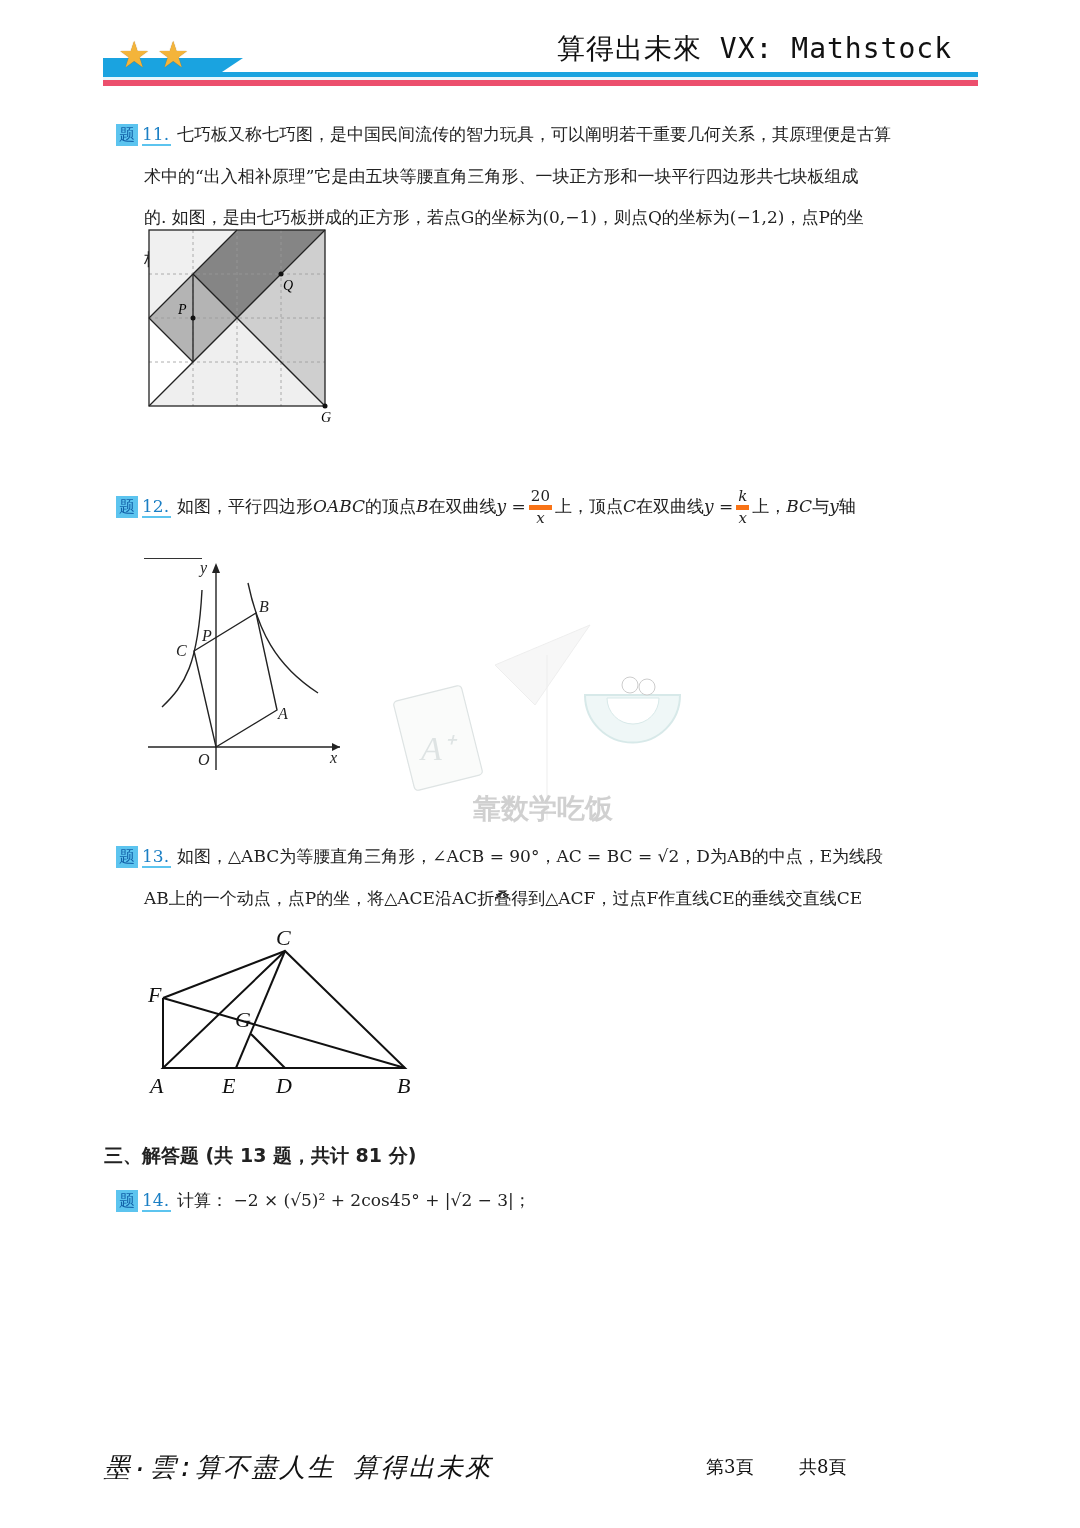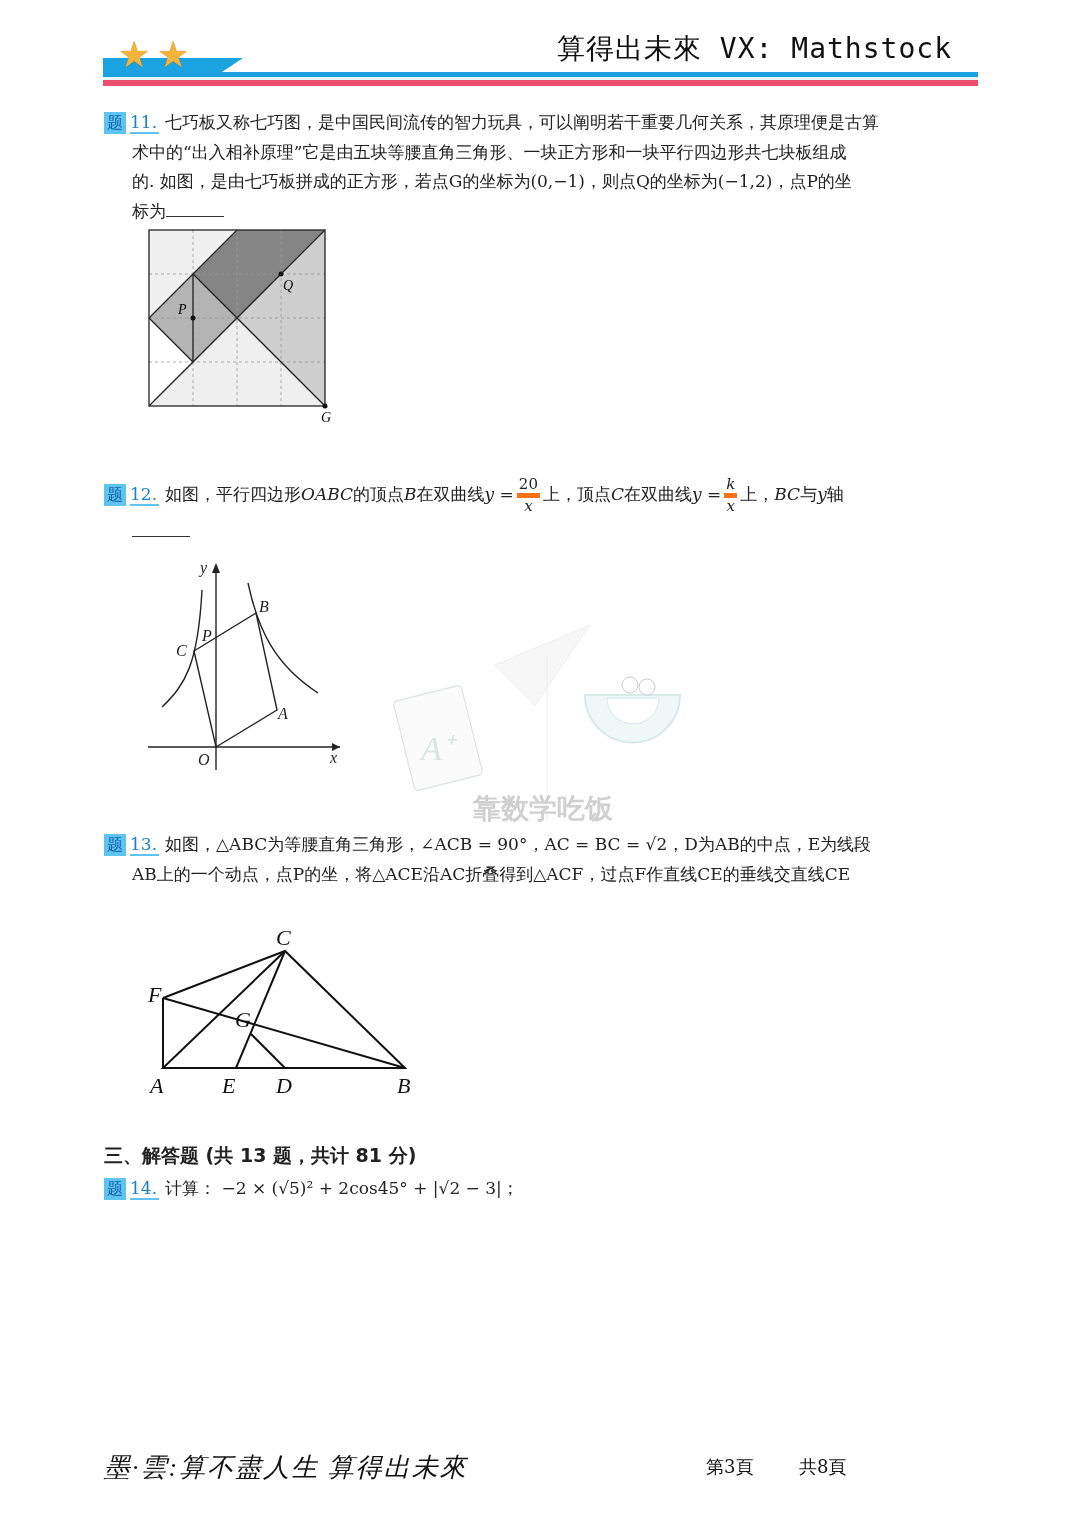--- a/index.html
+++ b/index.html
@@ -9,32 +9,32 @@
   
   .hdr-blue { left:103px; top:58px; width:875px; height:19px; background:#1aa3e0; }
   .hdr-white1 { left:103px; top:77px; width:875px; height:3px; background:#e8f6fc; }
   .hdr-red { left:103px; top:80px; width:875px; height:6px; background:#ec4f6d; }
   .hdr-cover { left:243px; top:58px; width:735px; height:14px; background:#ffffff; }
   .hdr-slope { left:222px; top:58px; width:0; height:0; border-right:21px solid #ffffff; border-top:14px solid transparent; }
   .hdr-brand { right:128px; top:30px; font-family:"DejaVu Sans Mono", monospace; font-size:28px; letter-spacing:1px; color:#111; }
   .star { font-size:36px; color:#f4b43a; top:34px; text-shadow:0 0 1px #a06a10; }
   
   .q { left:104px; width:870px; font-size:17px; line-height:29.5px; }
-  .q p { margin:0; }
+  .q p { margin:12px; }
   .qtag { display:inline-block; background:#5cc4ef; color:#1260a8; font-family:"DejaVu Sans", sans-serif;
           font-size:16px; padding:0 3px; line-height:22px; margin-right:4px; }
   .qnum { color:#1b7fc4; border-bottom:2px solid #5cc4ef; padding-right:2px; margin-right:6px; }
   .indent { padding-left:28px; }
   .it { font-style:italic; }
   .blank { display:inline-block; width:58px; border-bottom:1px solid #333; height:16px; vertical-align:baseline; }
   .frac { display:inline-block; vertical-align:middle; text-align:center; font-size:15px; line-height:17px; margin:0 3px; }
   .frac .n { display:block; border-bottom:5px solid #f97316; padding:0 2px;text-align:center; }
   .frac .d { display:block; font-style:italic; }
   .section { left:104px; top:1143px; font-family:"DejaVu Sans", sans-serif; font-weight:bold; font-size:19px; }
-  .footer-left { left:104px; top:1450px; font-family:Liberation Serif, serif; font-style:italic; font-size:26px; letter-spacing:2px; color:#111; }
+  .footer-left { left:104px; top:1450px; font-family:Liberation Mono, monospace; font-style:italic; font-size:26px; letter-spacing:2px; color:#111; }
   .footer-right { left:706px; top:1455px; font-size:18px; color:#111; }
   .watermark { left:385px; top:620px; width:320px; height:220px; opacity:0.55; }
 </style>
 </head>
 <body>
 
 <div class="abs hdr-blue"></div>
 <div class="abs hdr-cover"></div>
 <div class="abs hdr-slope"></div>
 <div class="abs hdr-white1"></div>

